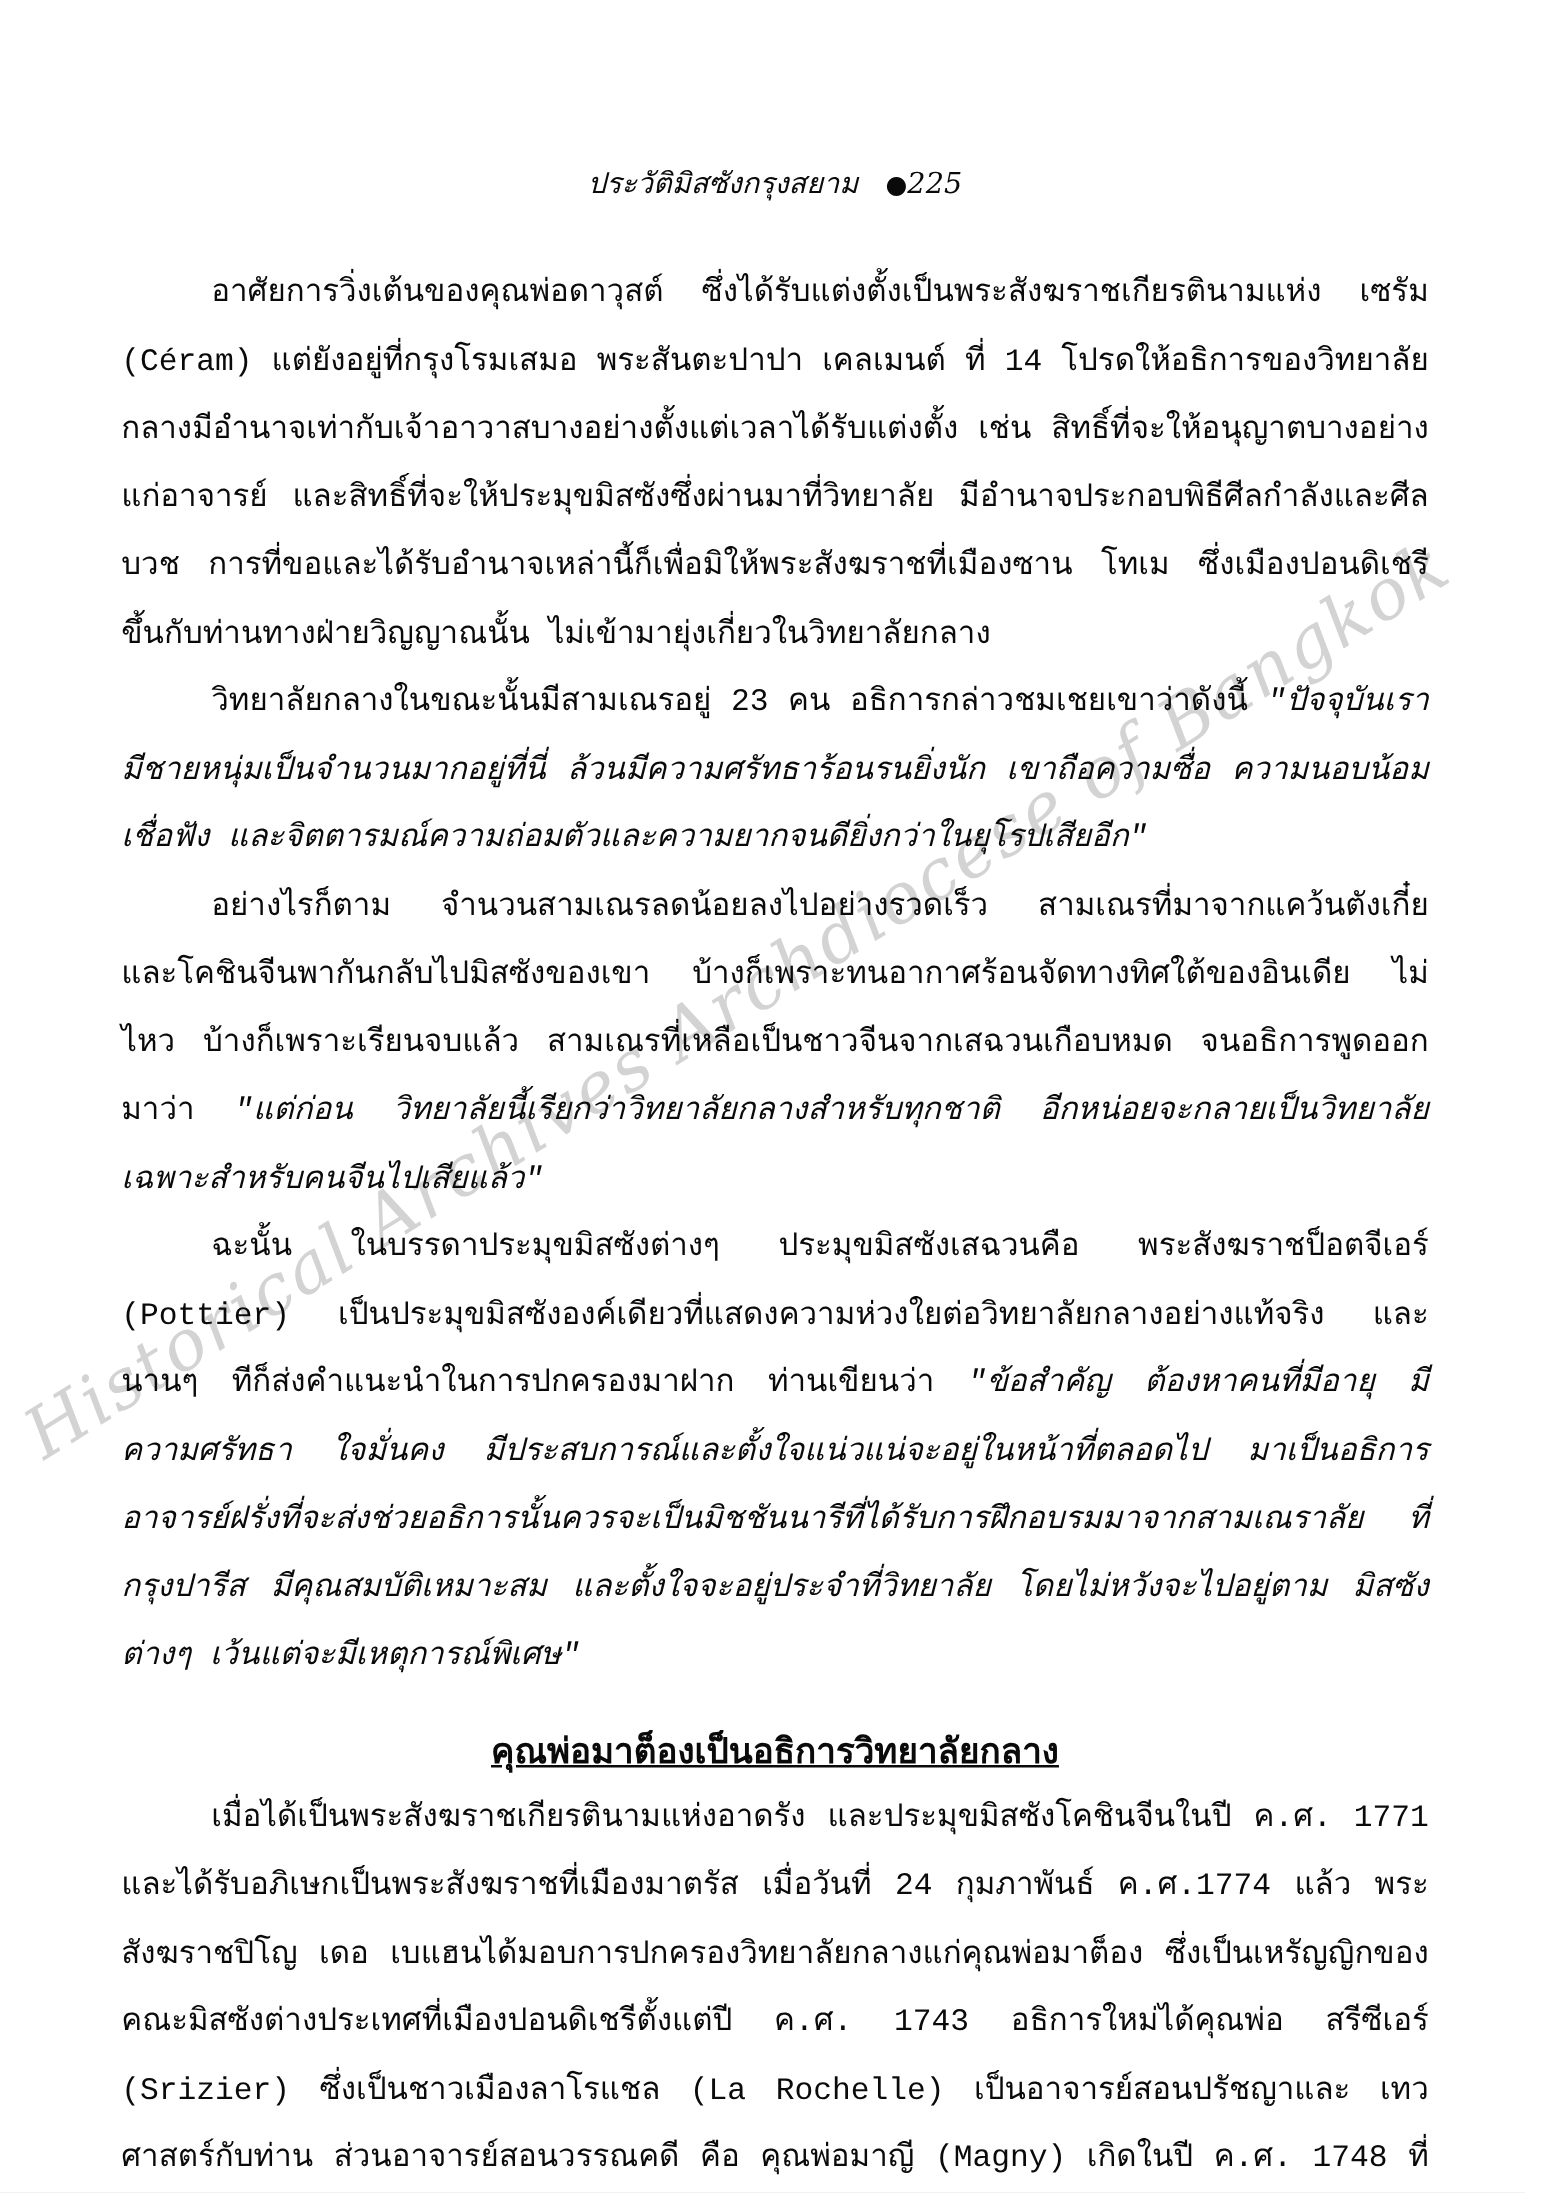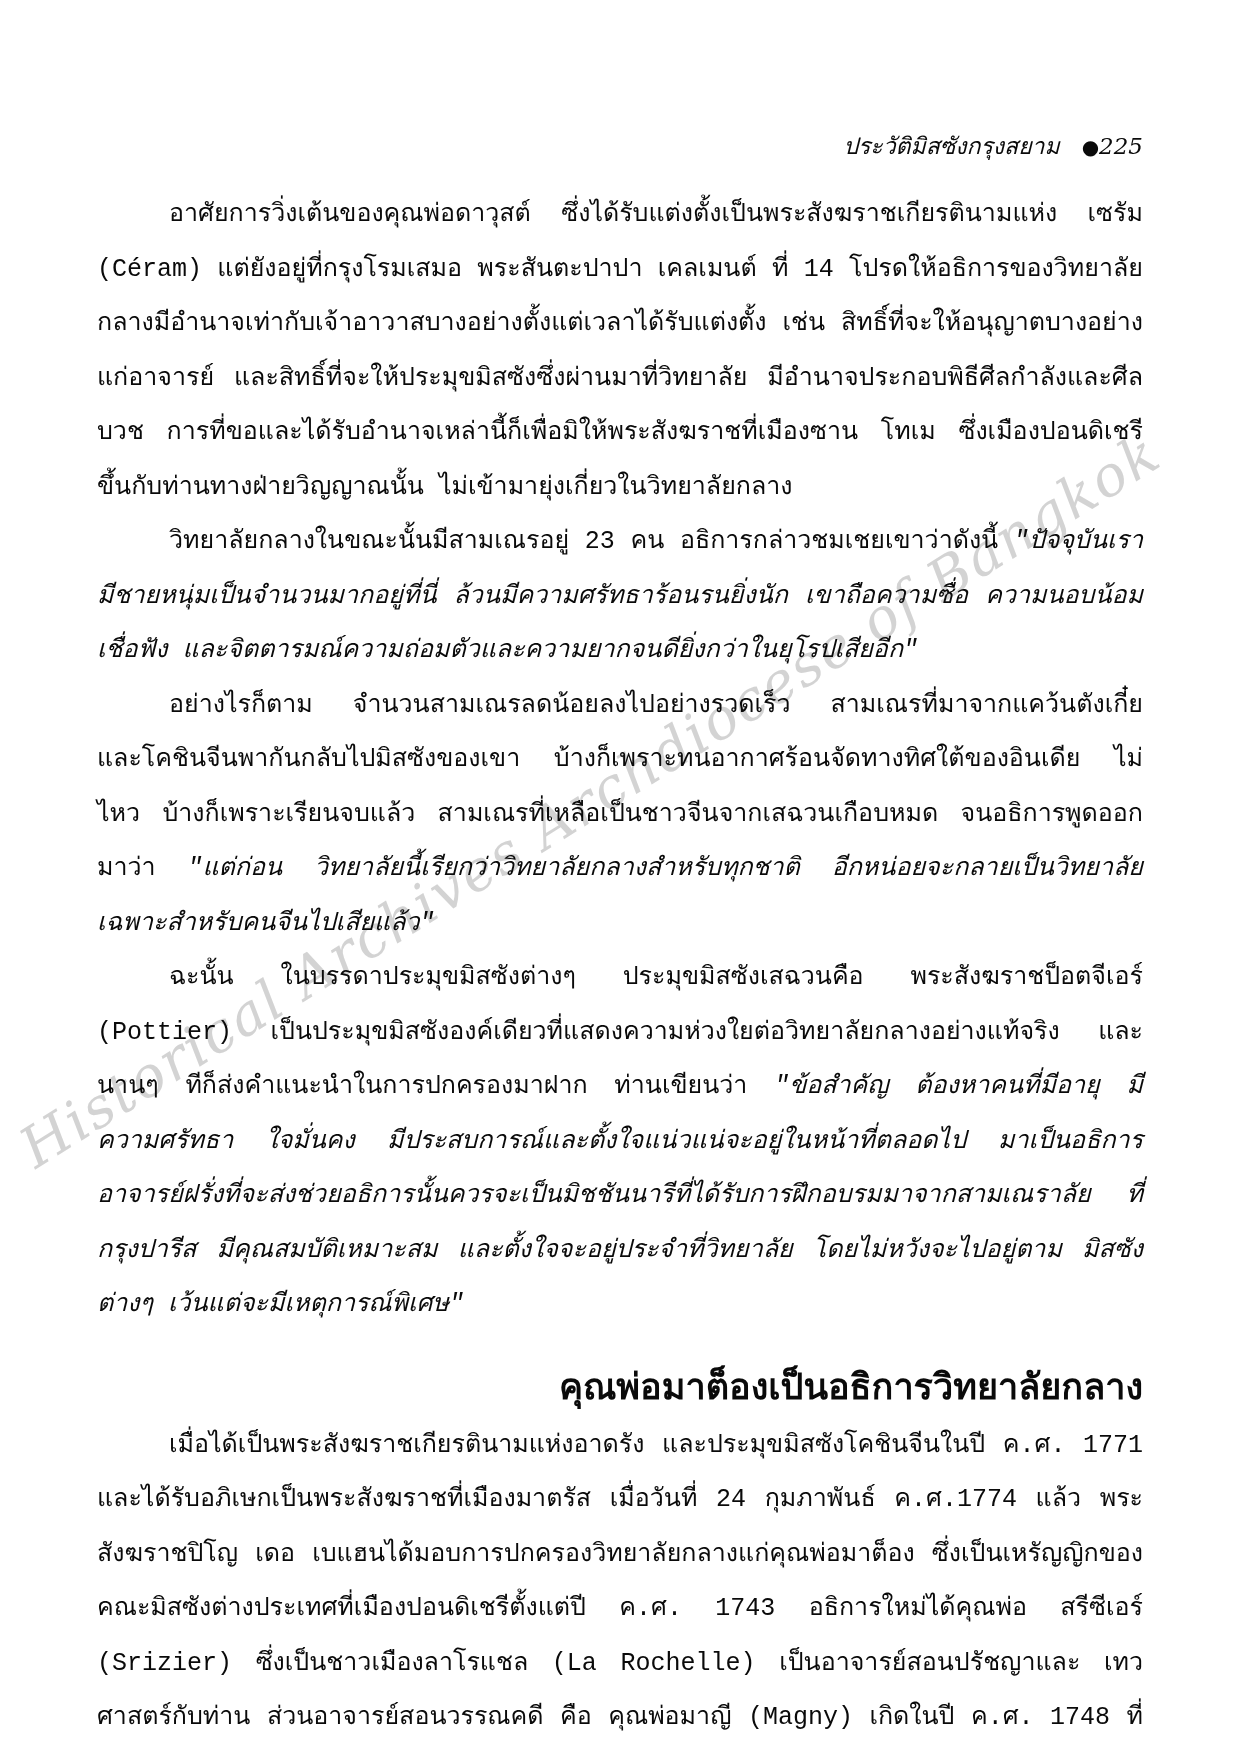--- a/index.html
+++ b/index.html
@@ -23,43 +23,44 @@
     white-space:nowrap;
     z-index:0;
     user-select:none;
   }
   .content{
     position:absolute;
     left:97px;right:98px;top:128px;
     z-index:1;
   }
   .page-header{
-    text-align:right;
+    text-align:center;
     font-style:italic;
     font-size:23px;
-    margin:0 0 24px 0;
+    margin:0 0 44px 0;
   }
   .page-header .bullet{font-style:normal;font-size:20px;}
   .body-text{
     font-size:25px;
     line-height:2.18;
     text-align:justify;
   }
   .body-text p.para{
     margin:0;
     text-indent:72px;
     font-family:Liberation Mono, monospace;
   }
   .body-text h2.section-heading{
-    font-size:36px;
+    font-size:28px;
     font-weight:bold;
     margin:28px 0 8px 0;
-    text-align:right;
+    text-align:center;
     text-indent:0;
     line-height:1.4;
+    text-decoration:underline;
   }
   .it{font-style:italic;}
 </style>
 </head>
 <body>
 
 <div class="page">
 
   <div class="watermark">Historical Archives Archdiocese of Bangkok</div>
 

